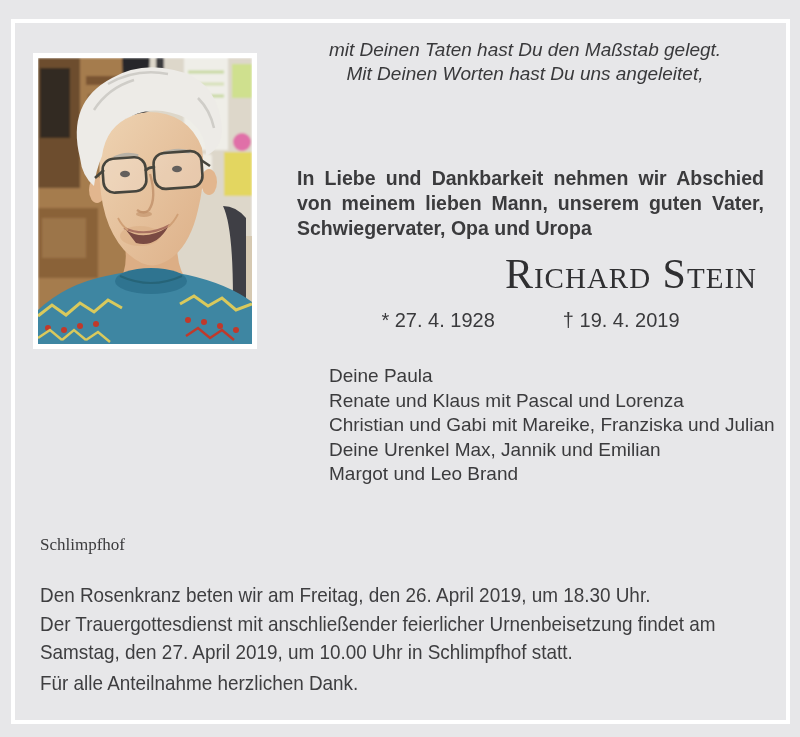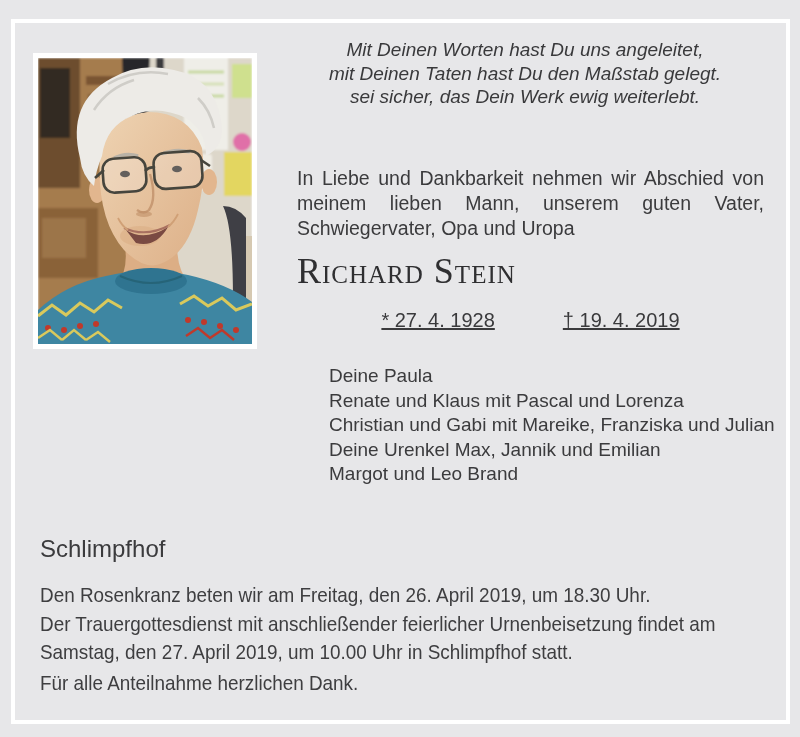--- a/index.html
+++ b/index.html
@@ -19,39 +19,39 @@
   }
   .photo svg { display:block; }
   .verse {
     position:absolute; left:285px; top:38px; width:480px;
     text-align:center; font-style:italic;
     font-size:19px; line-height:23.5px; color:#39393b;
   }
   .intro {
     position:absolute; left:297px; top:166px; width:467px;
     font-size:19.5px; line-height:25px; text-align:justify;
-    hyphens:auto; -webkit-hyphens:auto;
+    hyphens:auto;font-weight:bold; -webkit-hyphens:auto;
   }
   .name {
-    position:absolute; left:297px; top:250px; width:467px;
-    text-align:left; font-family:"Liberation Serif", serif;
-    font-variant:small-caps; font-size:36px; letter-spacing:1px;
+    position:absolute; left:290px; top:250px; width:467px;
+    text-align:right; font-family:"Liberation Serif", serif;
+    font-variant:small-caps; font-size:42px; letter-spacing:1px;
     color:#2f2f31;
   }
   .dates {
     position:absolute; left:297px; top:309px; width:467px;
     display:flex; justify-content:center; gap:68px;
-    font-size:20px; color:#3a3a3c;text-decoration:underline;
+    font-size:20px; color:#3a3a3c;
   }
   .family {
     position:absolute; left:297px; top:364px; width:480px;
     font-size:19px; line-height:24.6px;margin-left:32px;
   }
   .place {
-    position:absolute; left:40px; top:535px; font-size:24px;
+    position:absolute; left:40px; top:535px; font-size:17px;font-family:Liberation Serif, serif;
   }
   .announce {
     position:absolute; left:40px; font-size:21px;
     transform:scaleX(0.9); transform-origin:left top;
     white-space:nowrap; color:#3e3e40; letter-spacing:0;
   }
   .a1 { top:583px; }
   .a2 { top:612px; }
   .a3 { top:640px; }
   .a4 { top:671px; }
@@ -150,23 +150,22 @@
           <circle cx="182" cy="268" r="3"></circle>
             <circle cx="198" cy="272" r="3"></circle>
         </g>
         <path d="M0,280 L12,272 L24,282 M24,282 L36,272 L48,282 M48,282 L60,274 L72,284" stroke="#d9c95c" stroke-width="2.4" fill="none"></path>
         <path d="M148,278 L160,270 L172,280 L184,272 L196,282" stroke="#c0392b" stroke-width="2.4" fill="none"></path>
       </g>
     </svg>
   </div>
 
   <div class="verse">
+    <div>mit Deinen Taten hast Du den Maßstab gelegt.</div>
     <div>Mit Deinen Worten hast Du uns angeleitet,</div>
-    <div>mit Deinen Taten hast Du den Maßstab gelegt.</div>
-    <div>sei sicher, das Dein Werk ewig weiterlebt.</div>
   </div>
 
   <div class="intro" lang="de">In Liebe und Dankbarkeit nehmen wir Abschied von meinem lieben Mann, unserem guten Vater, Schwiegervater, Opa und Uropa</div>
 
   <div class="name">Richard Stein</div>
 
   <div class="dates">
     <span>* 27. 4. 1928</span>
     <span>† 19. 4. 2019</span>
   </div>

